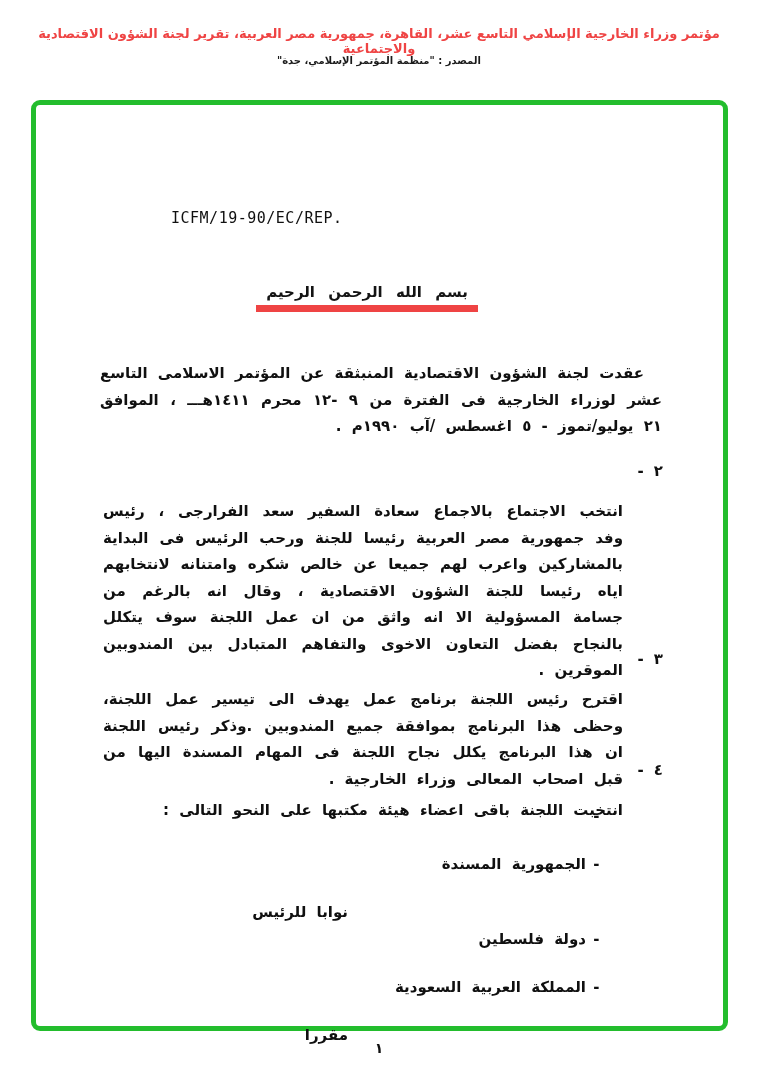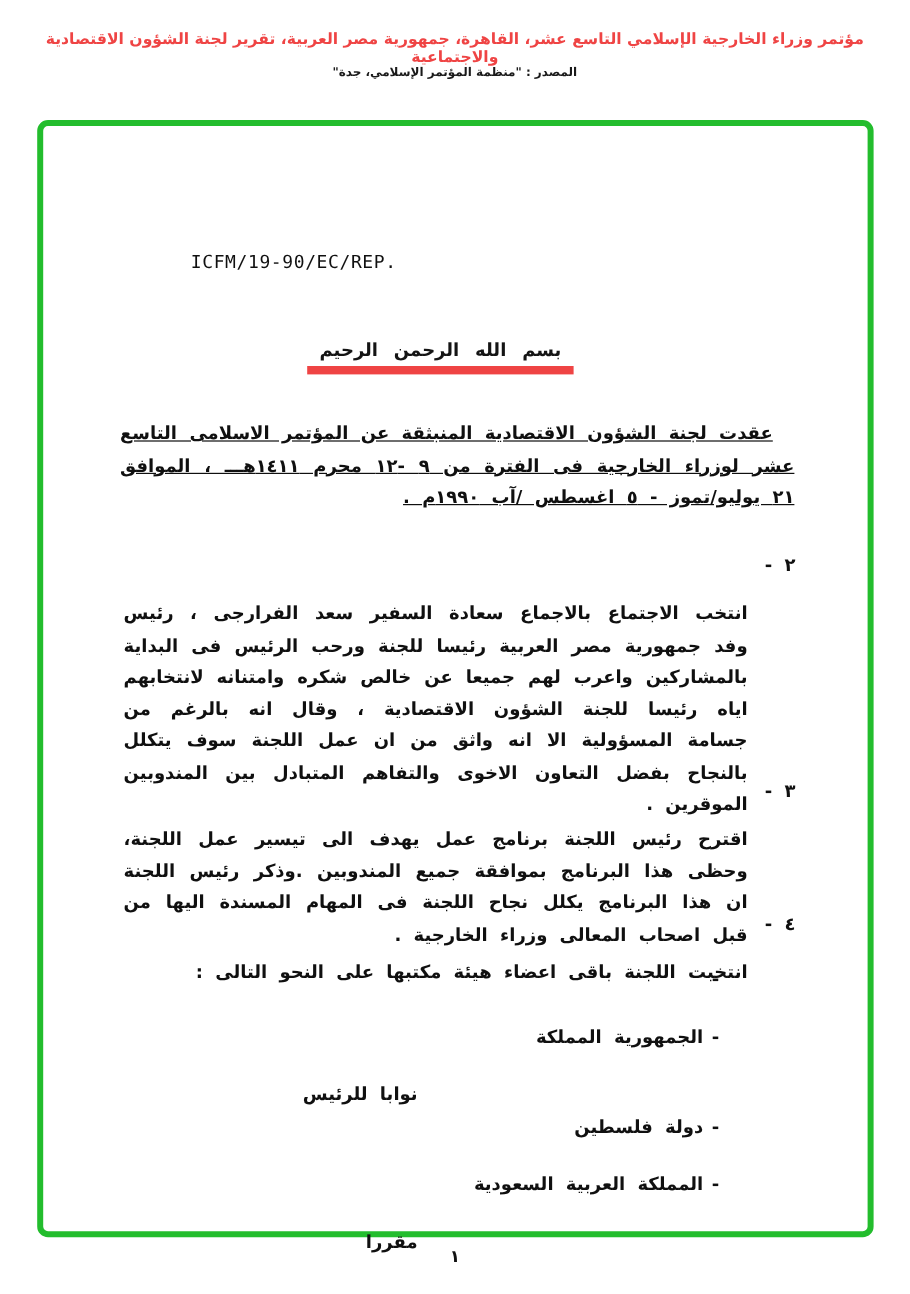--- a/index.html
+++ b/index.html
@@ -31,21 +31,21 @@
     position:absolute; left:31px; top:100px;
     width:697px; height:931px;
     box-sizing:border-box;
     border:5px solid #23bd2d;
     border-radius:9px;
     background:#ffffff;
   }
 
   
   .doc-ref {
-    position:absolute; left:159px; top:209px;
+    position:absolute; left:171px; top:209px;
     font-family:"DejaVu Sans Mono", monospace;
     font-size:15px; letter-spacing:0.5px; color:#101010;
   }
 
   .basmala-wrap {
     position:absolute; top:282px; left:0; width:734px;
     text-align:center;
   }
   .basmala {
     display:inline-block; direction:rtl;
@@ -58,23 +58,22 @@
   .arabic-body {
     direction:rtl;
     font-size:15px; font-weight:bold;
     line-height:26.5px;
     letter-spacing:0.6px; word-spacing:5px;
     text-align:justify;
     color:#101010;
   }
 
   .para1 {
-    position:absolute; top:348px; left:100px; width:562px;
+    position:absolute; top:360px; left:100px; width:562px;
     text-indent:18px;
-    text-decoration:underline;
   }
 
   .item { position:absolute; left:103px; width:560px; display:flex; }
   .item-2 { top:458px; }
   .item-3 { top:646px; }
   .item-4 { top:757px; }
   .item .marker { flex:0 0 40px; text-align:right; }
   .item .item-text { flex:1 1 auto; text-align:justify;margin-top:40px; }
   .item-4 .item-text { text-align:right; }
 
@@ -129,21 +128,21 @@
 
   <div class="members arabic-body">
 
     <div class="member-row">
       <span class="dash">-</span>
       <span class="mrole"></span>
     </div>
 
     <div class="member-row">
       <span class="dash">-</span>
-      <span class="mname">الجمهورية المملكة</span>
+      <span class="mname">الجمهورية المسندة</span>
       <span class="mrole">نوابا للرئيس</span>
     </div>
 
     <div class="member-row">
       <span class="dash">-</span>
       <span class="mname">دولة فلسطين</span>
       <span class="mrole"></span>
     </div>
 
     <div class="member-row">

